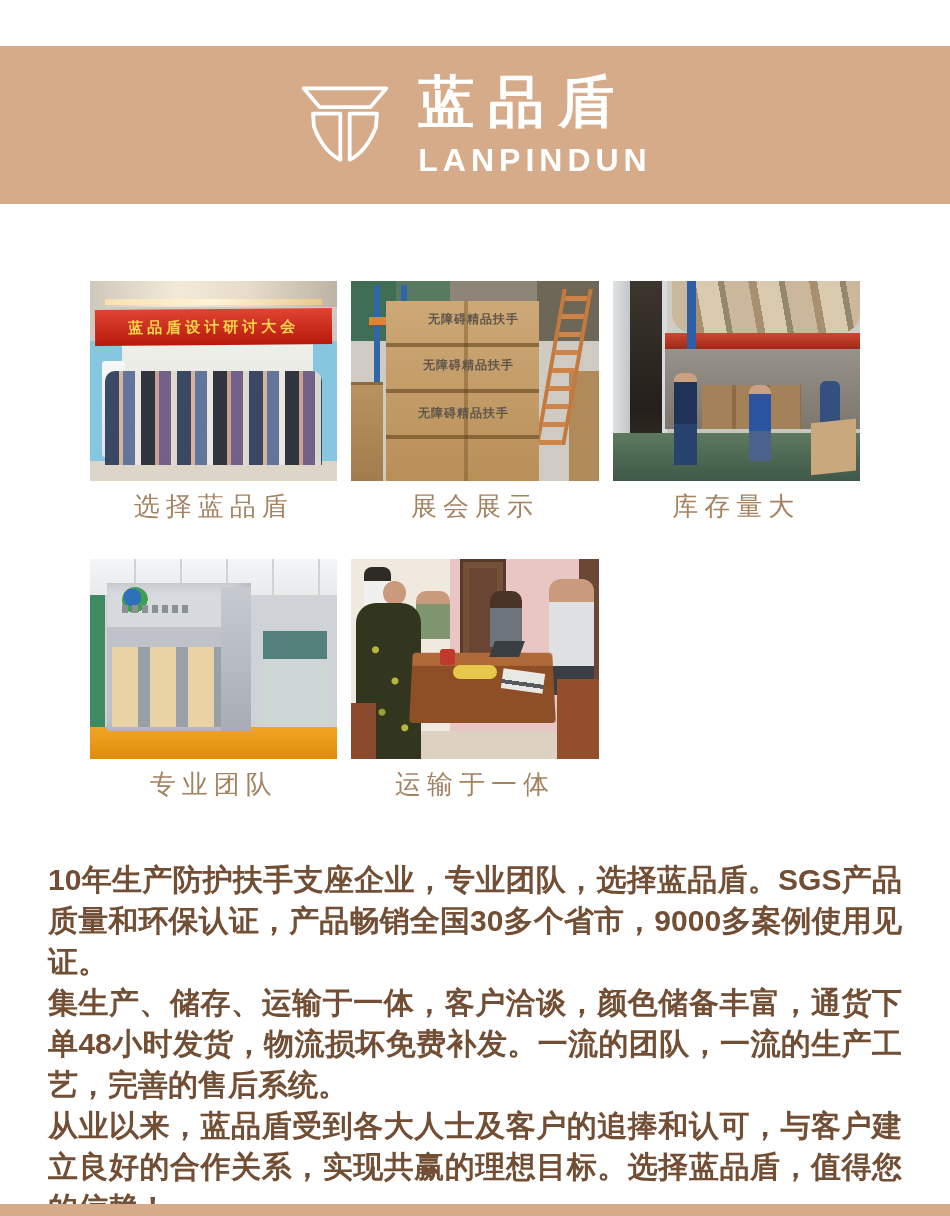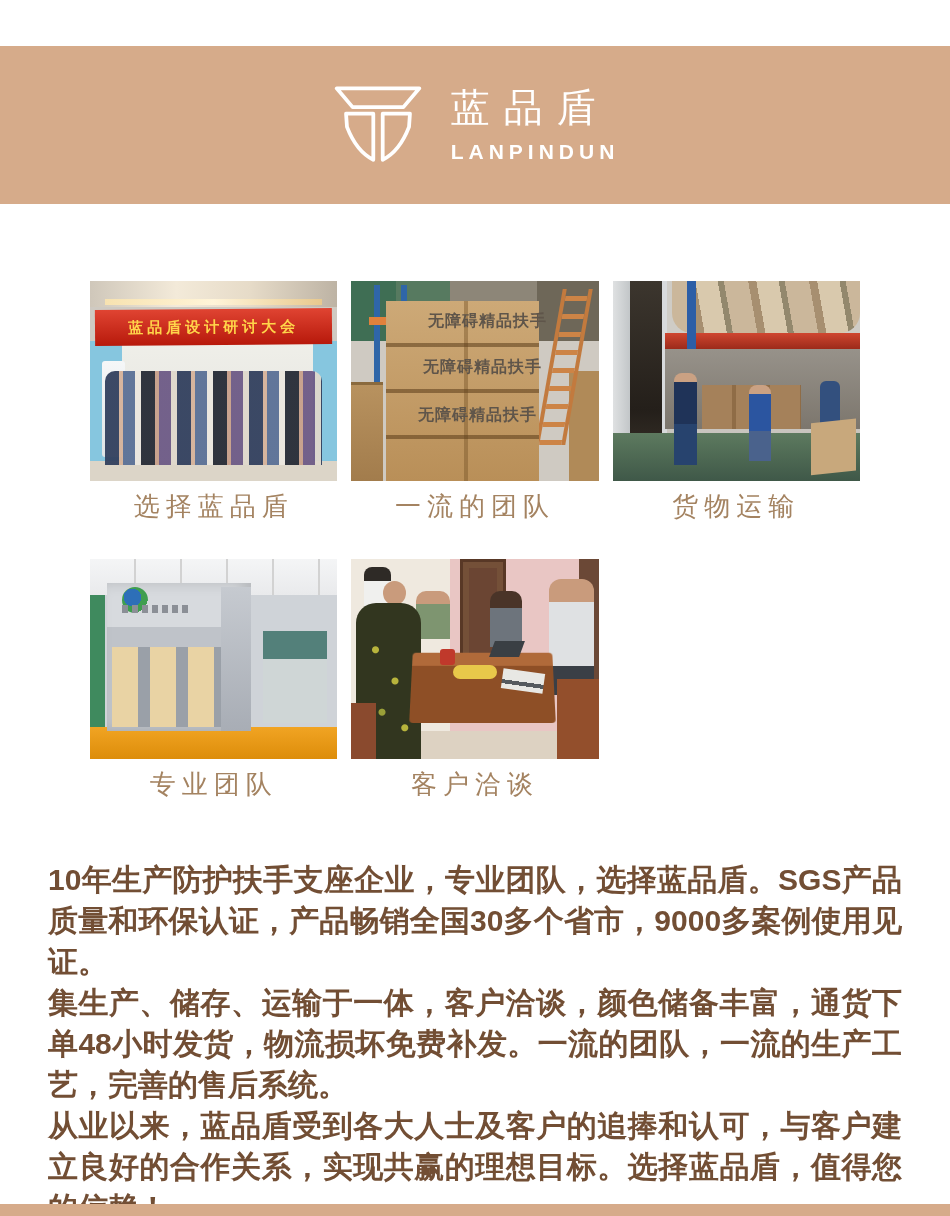--- a/index.html
+++ b/index.html
@@ -4,22 +4,22 @@
 <style>
   html,body{margin:0;padding:0;}
   body{width:950px;height:1216px;position:relative;background:#fff;overflow:hidden;
        font-family:"Liberation Sans","DejaVu Sans",sans-serif;}
   .abs{position:absolute;}
   .top-gap{height:46px;}
   
   .banner{height:158px;background:#d6ab8a;display:flex;align-items:center;justify-content:center;gap:26px;}
   .logo-icon svg{width:94px;height:106px;display:block;}
   .brand{color:#fff;display:flex;flex-direction:column;}
-  .brand-cn{font-size:39px;font-weight:normal;letter-spacing:14px;line-height:1;}
-  .brand-en{font-size:21px;font-weight:bold;letter-spacing:5px;line-height:1;margin-top:14px;}
+  .brand-cn{font-size:56px;font-weight:bold;letter-spacing:14px;line-height:1;}
+  .brand-en{font-size:32px;font-weight:bold;letter-spacing:5px;line-height:1;margin-top:14px;}
   
   .gallery{margin-top:77px;padding:0 90px;display:grid;grid-template-columns:repeat(3,1fr);column-gap:14px;}
   .caption{height:70px;display:flex;justify-content:center;align-items:flex-start;padding-top:8px;
            font-size:26px;letter-spacing:6px;color:#a48361;}
   .photo{position:relative;height:200px;overflow:hidden;background:#cfcac2;}
   
   .p1-ceiling{left:0;top:0;width:100%;height:13%;background:linear-gradient(90deg,#cfc7ba,#f3ead9 35%,#e6dbc8 65%,#bdb3a4);}
   .p1-light{left:6%;top:9%;width:88%;height:3%;background:linear-gradient(90deg,#f7e2b0,#fff4d8,#e8c98e);}
   .p1-wall-l{left:0;top:30%;width:13%;height:60%;background:#86c6df;}
   .p1-wall-r{right:0;top:30%;width:10%;height:60%;background:#86c6df;}
@@ -52,21 +52,21 @@
   .p3-postB{left:20%;top:2%;width:2.5%;height:55%;background:#2f66a8;}
   .p3-shelf{left:7%;top:18%;width:18%;height:4%;background:#e0813c;}
   .p3-sidebox-l{left:0;bottom:0;width:13%;height:48%;background:linear-gradient(180deg,#b8925f,#a27c4c);border-top:3px solid #8a6a3e;}
   .p3-sidebox-r{right:0;bottom:0;width:12%;height:55%;background:#b08a58;}
   .p3-ladder{right:8%;top:4%;width:9%;height:78%;background:repeating-linear-gradient(0deg,#cd8446 0 5px,transparent 5px 18px);
     border-left:4px solid #c27a3e;border-right:4px solid #c27a3e;transform:skewX(-10deg);}
   .p3-stack{left:14%;top:10%;width:62%;height:90%;background:
     repeating-linear-gradient(180deg,transparent 0 42px,rgba(90,60,25,.55) 42px 46px),
     repeating-linear-gradient(90deg,transparent 0 78px,rgba(120,85,40,.45) 78px 82px),
     linear-gradient(180deg,#cda977,#b98f58);}
-  .p3-label{color:#5f554a;font-size:16px;font-weight:bold;letter-spacing:1px;white-space:nowrap;}
+  .p3-label{color:#5f554a;font-size:12px;font-weight:bold;letter-spacing:1px;white-space:nowrap;}
   .p3-lab1{left:31%;top:15%;}  .p3-lab2{left:29%;top:38%;}  .p3-lab3{left:27%;top:62%;}
   
   .p4-wall{left:0;top:0;width:100%;height:100%;background:linear-gradient(180deg,#cfccc6 0 60%,#bdb9b2);}
   .p4-truck-door{left:0;top:0;width:7%;height:95%;background:linear-gradient(90deg,#dfe1e2,#c2c6c8);}
   .p4-truck-dark{left:7%;top:0;width:14%;height:92%;background:linear-gradient(180deg,#3c362e,#241f1a 70%,#3a332b);}
   .p4-truck-edge{left:20%;top:0;width:2%;height:92%;background:#d8dadc;}
   .p4-sacks{left:24%;top:0;width:76%;height:26%;border-radius:0 0 20px 20px;background:
     repeating-linear-gradient(80deg,#cbb79b 0 24px,#a78f70 24px 32px,#d9c9ad 32px 54px,#93886d 54px 60px);}
   .p4-beam{left:21%;top:26%;width:79%;height:8%;background:linear-gradient(180deg,#cf4630,#9c2a1a);}
   .p4-post{left:30%;top:0;width:3.5%;height:34%;background:#2d5ea6;}
@@ -162,41 +162,41 @@
       <div class="abs p3-postB"></div>
       <div class="abs p3-shelf"></div>
       <div class="abs p3-sidebox-l"></div>
       <div class="abs p3-sidebox-r"></div>
       <div class="abs p3-ladder"></div>
       <div class="abs p3-stack"></div>
       <div class="abs p3-label p3-lab1">无障碍精品扶手</div>
       <div class="abs p3-label p3-lab2">无障碍精品扶手</div>
       <div class="abs p3-label p3-lab3">无障碍精品扶手</div>
     </div>
-    <div class="caption">一流的团队</div>
+    <div class="caption">展会展示</div>
   </div>
 
   <div class="cell">
     <div class="photo">
       <div class="abs p4-wall"></div>
       <div class="abs p4-truck-door"></div>
       <div class="abs p4-truck-dark"></div>
       <div class="abs p4-truck-edge"></div>
       <div class="abs p4-sacks"></div>
       <div class="abs p4-beam"></div>
       <div class="abs p4-post"></div>
       <div class="abs p4-under"></div>
       <div class="abs p4-goods"></div>
       <div class="abs p4-floor"></div>
       <div class="abs p4-wA"></div>
       <div class="abs p4-wB"></div>
       <div class="abs p4-wC"></div>
       <div class="abs p4-boxR"></div>
     </div>
-    <div class="caption">货物运输</div>
+    <div class="caption">库存量大</div>
   </div>
 
   <div class="cell">
     <div class="photo">
       <div class="abs p5-ceiling"></div>
       <div class="abs p5-back"></div>
       <div class="abs p5-floor"></div>
       <div class="abs p5-booth"></div>
       <div class="abs p5-logo"></div>
       <div class="abs p5-sign"></div>
@@ -219,21 +219,21 @@
       <div class="abs p6-head p6-h1"></div>
       <div class="abs p6-woman"></div>
       <div class="abs p6-table"></div>
       <div class="abs p6-item-red"></div>
       <div class="abs p6-item-handle"></div>
       <div class="abs p6-item-laptop"></div>
       <div class="abs p6-item-paper"></div>
       <div class="abs p6-chairL"></div>
       <div class="abs p6-chairR"></div>
     </div>
-    <div class="caption">客户洽谈</div>
+    <div class="caption">运输于一体</div>
   </div>
 
 </section>
 
 <section class="about">
   <p>10年生产防护扶手支座企业，专业团队，选择蓝品盾。SGS产品质量和环保认证，产品畅销全国30多个省市，9000多案例使用见证。</p>
   <p>集生产、储存、运输于一体，客户洽谈，颜色储备丰富，通货下单48小时发货，物流损坏免费补发。一流的团队，一流的生产工艺，完善的售后系统。</p>
   <p>从业以来，蓝品盾受到各大人士及客户的追捧和认可，与客户建立良好的合作关系，实现共赢的理想目标。选择蓝品盾，值得您的信赖！</p>
 </section>
 

